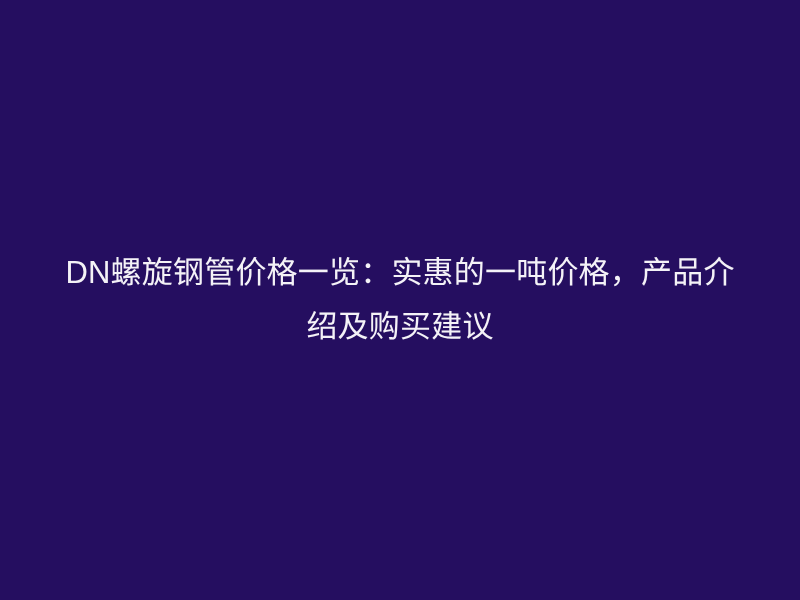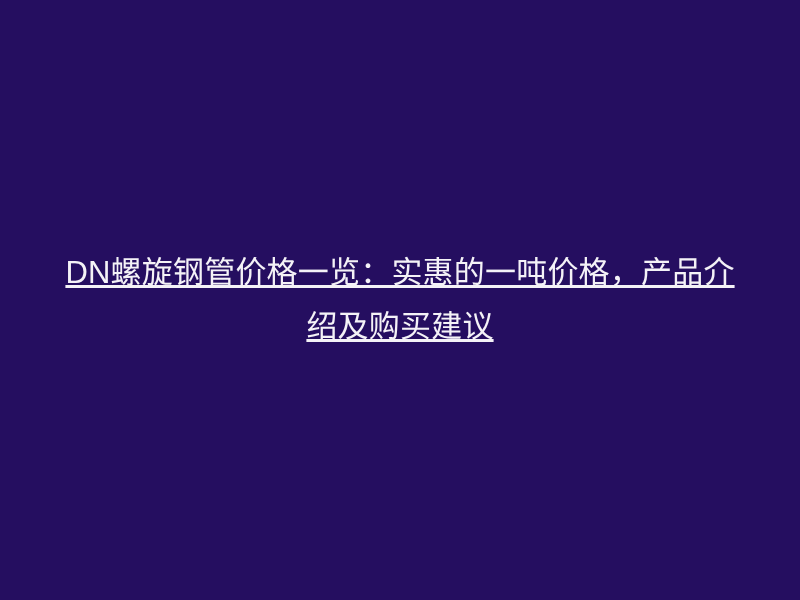--- a/index.html
+++ b/index.html
@@ -37,21 +37,20 @@
     padding: 0;
     color: #f4f2f7;
     font-family: "Liberation Sans", "DejaVu Sans", sans-serif;
     font-size: 31px;
     font-weight: 400;
     line-height: 54px;
     letter-spacing: 0.2px;
     text-align: center;
     word-break: break-word;
     text-rendering: optimizeLegibility;
-    text-decoration: underline;
     -webkit-font-smoothing: antialiased;
   }
 </style>
 </head>
 <body>
 
 <div class="banner">
   <div class="banner-inner">
     <h1 class="banner-title">DN螺旋钢管价格一览：实惠的一吨价格，产品介绍及购买建议</h1>
   </div>

